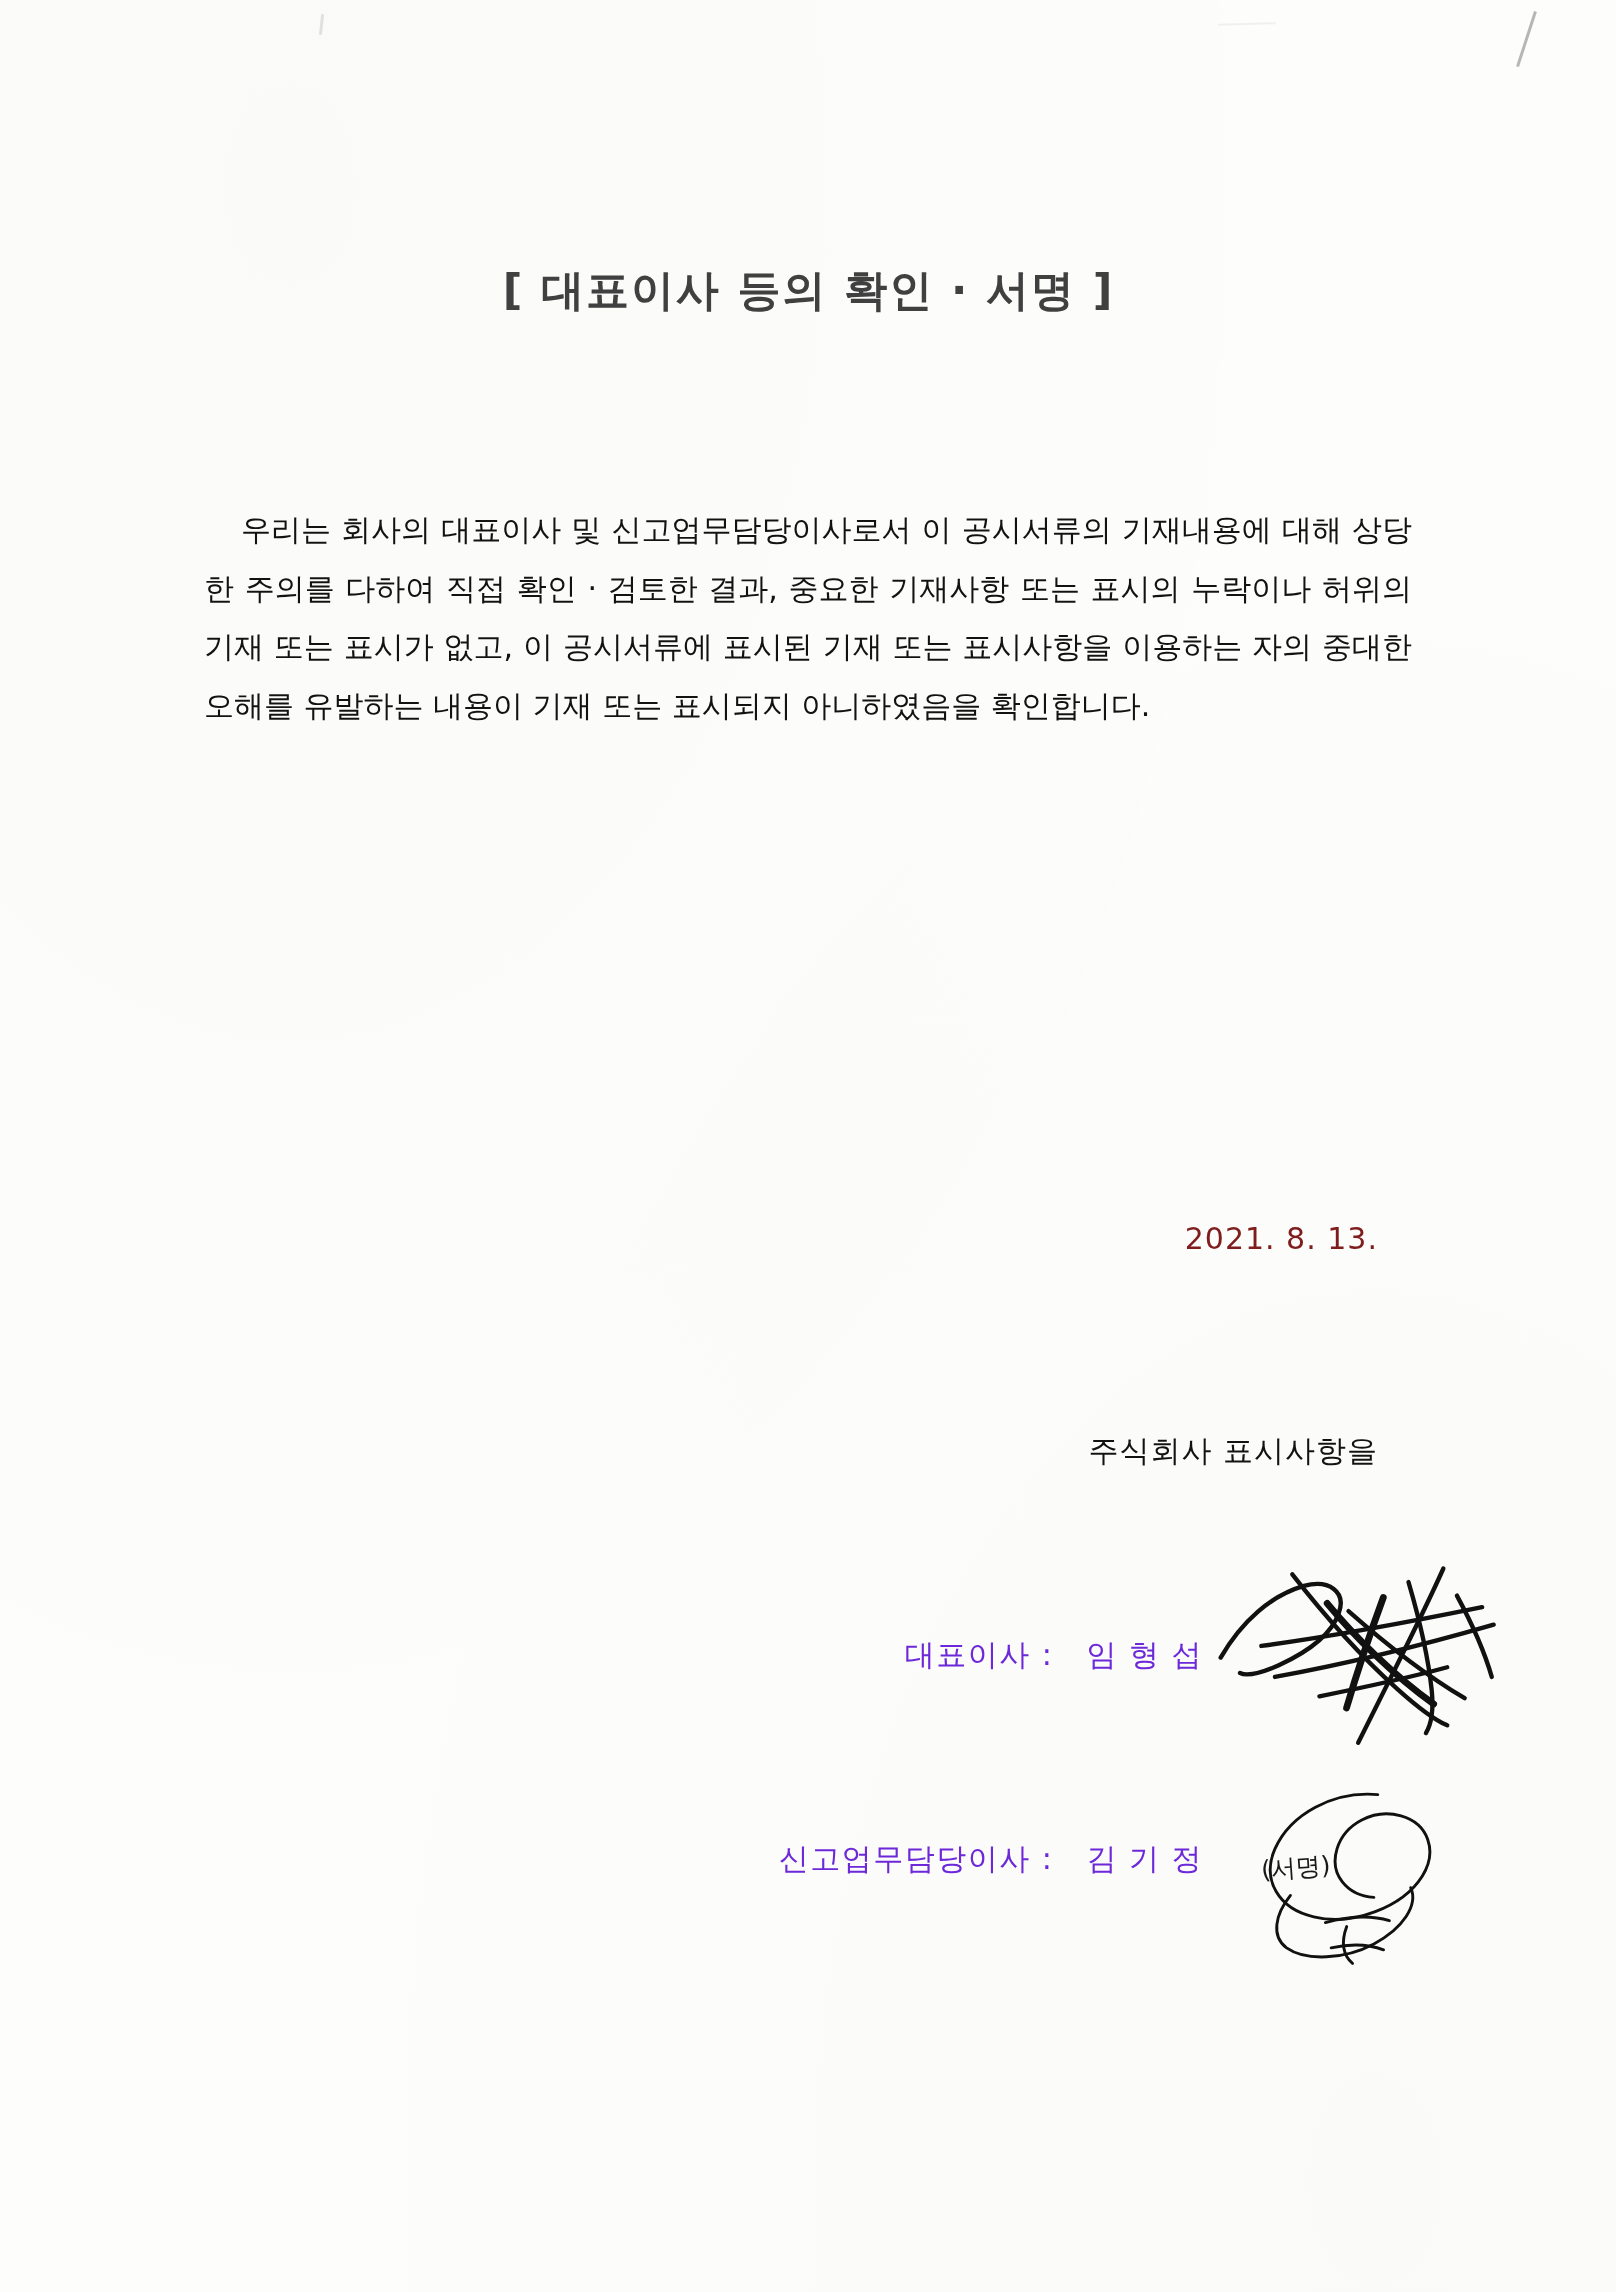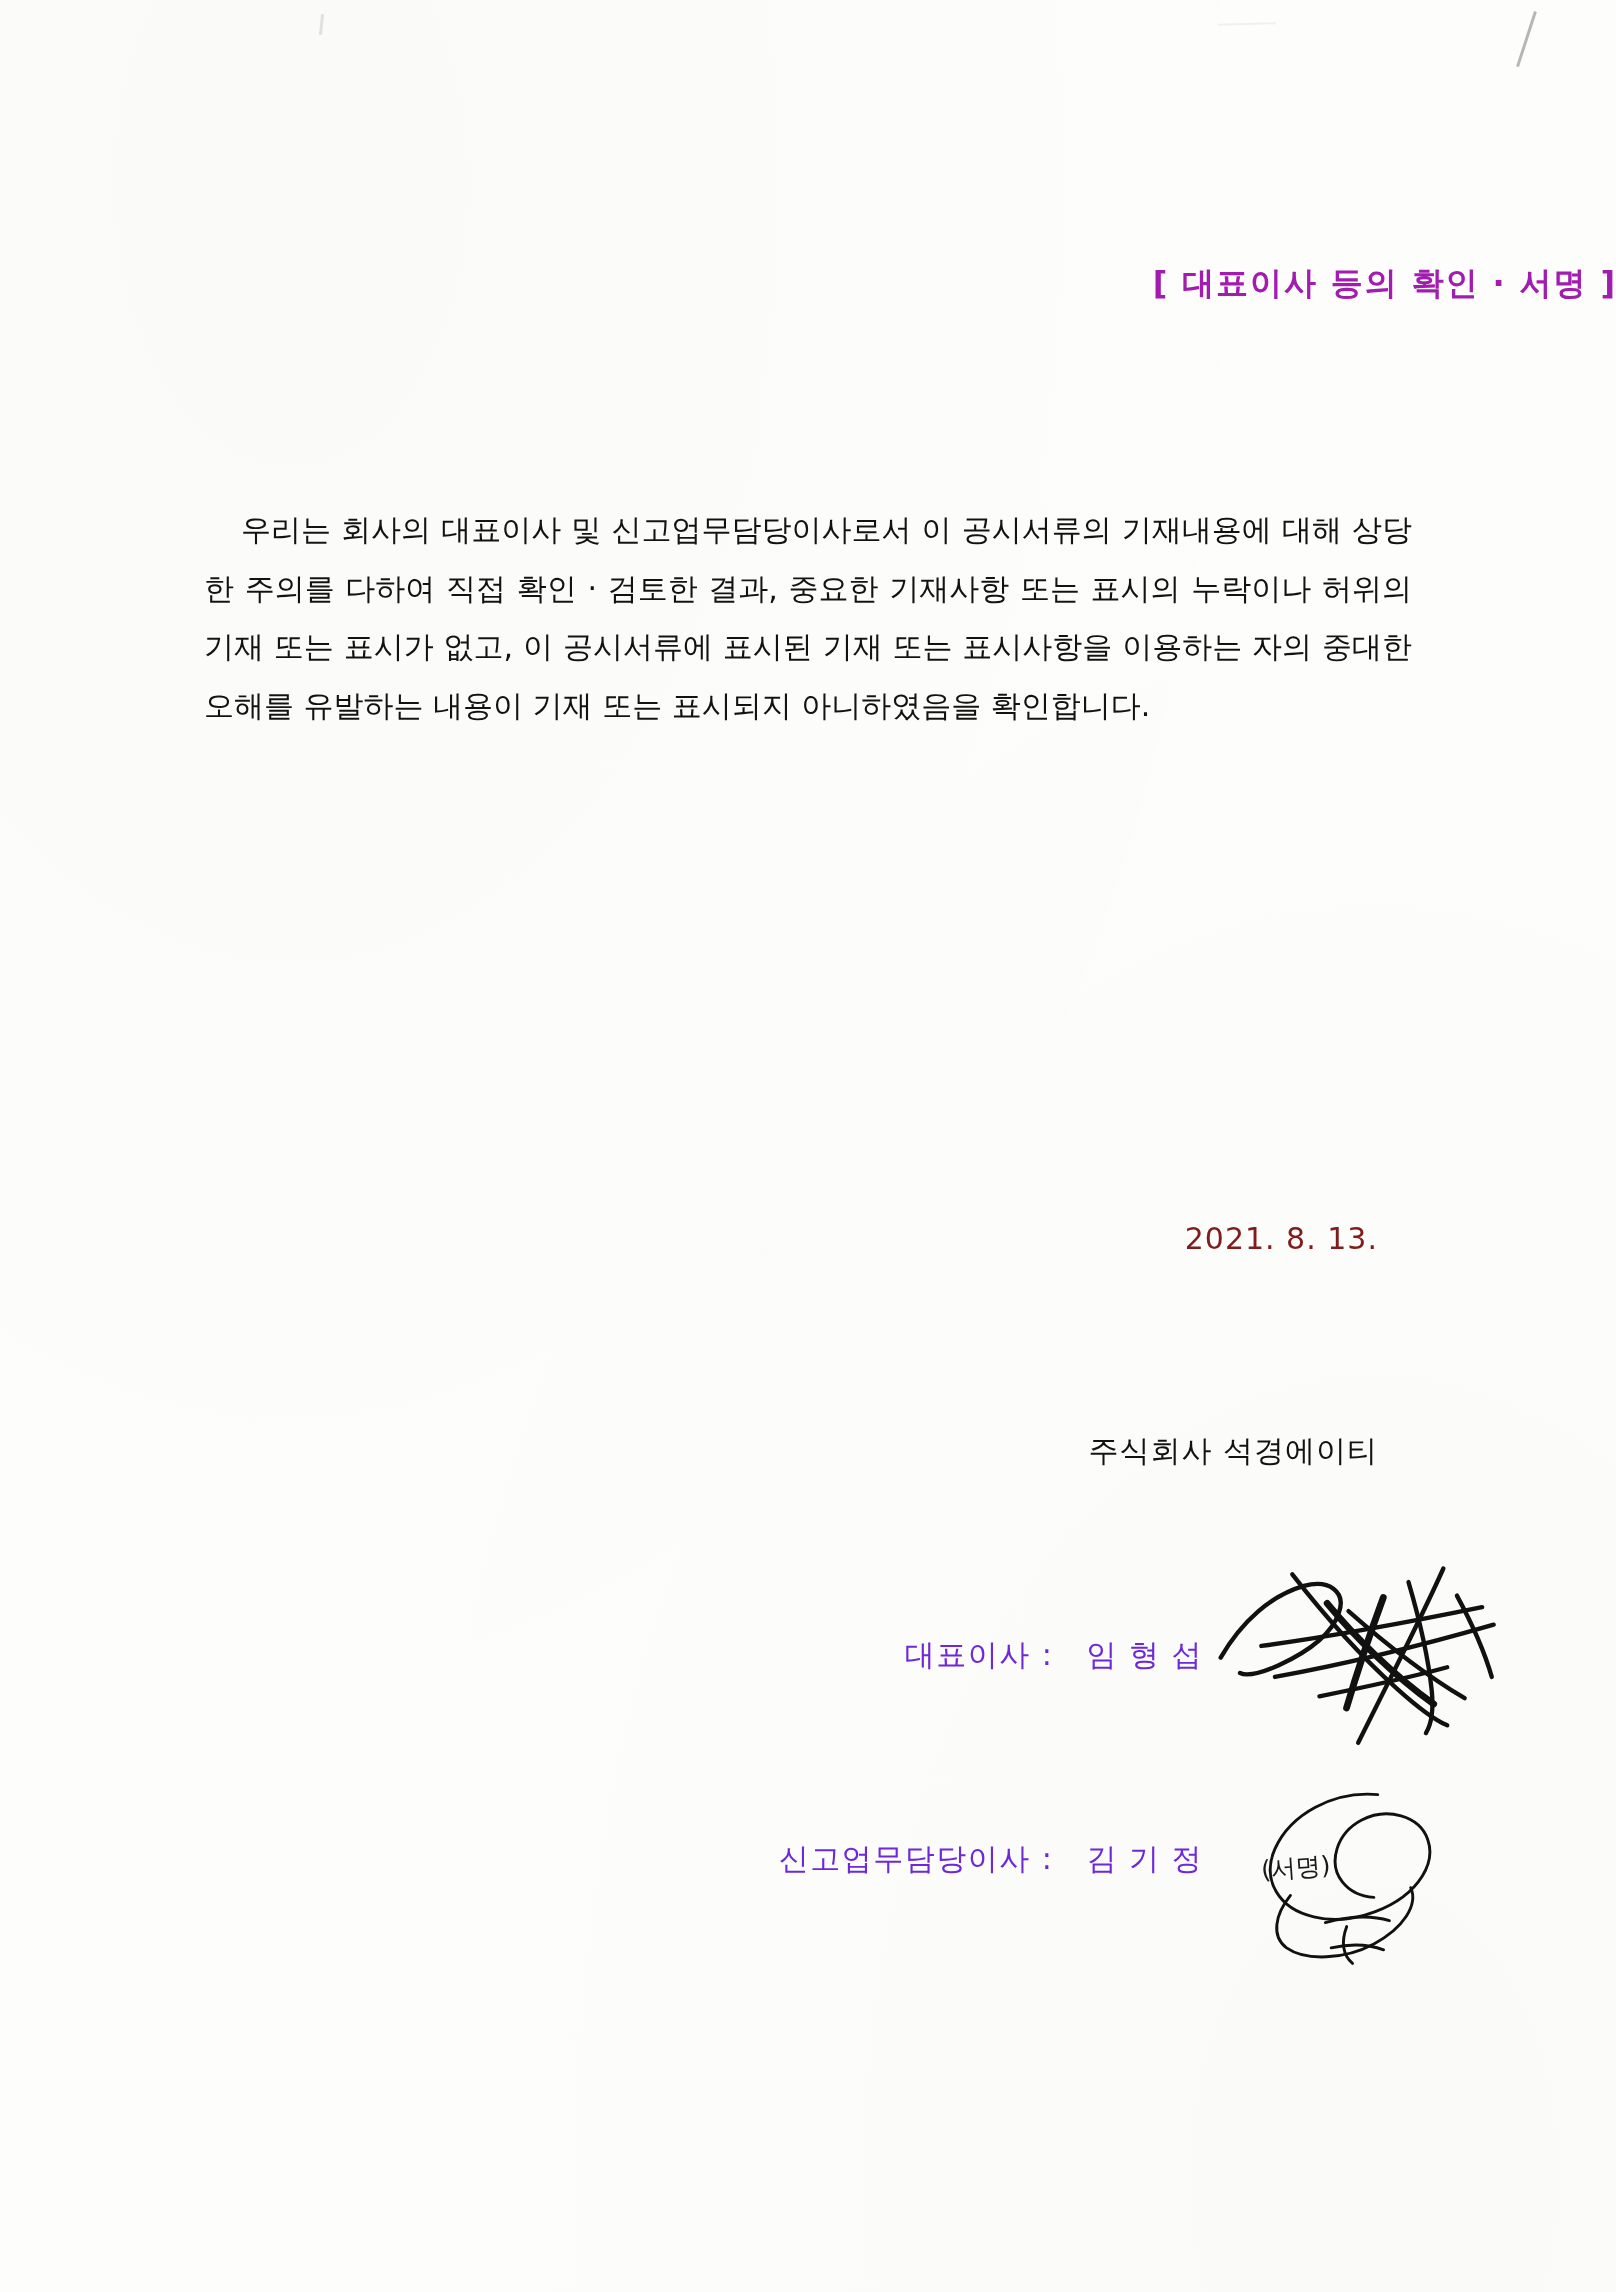--- a/index.html
+++ b/index.html
@@ -62,25 +62,25 @@
     top: 0;
     width: 1617px;
     height: 2292px;
   }
 
   .doc-title {
     position: absolute;
     left: 0;
     right: 0;
     top: 262px;
-    text-align: right;
-    font-size: 32px;
+    text-align: center;
+    font-size: 43px;
     font-weight: 700;
     letter-spacing: 1.9px;
-    color: #a21caf;
+    color: #404040;
   }
 
   .body-block {
     position: absolute;
     left: 204px;
     width: 1208px;
     font-size: 30px;
     line-height: 1.95;
     color: #121212;
     text-align: justify;
@@ -166,21 +166,21 @@
 
   <div class="content">
 
     <div class="doc-title">[ 대표이사 등의 확인 · 서명 ]</div>
 
     <div class="body-block para-1 para-indent">우리는 회사의 대표이사 및 신고업무담당이사로서 이 공시서류의 기재내용에 대해 상당한 주의를 다하여 직접 확인 · 검토한 결과, 중요한 기재사항 또는 표시의 누락이나 허위의 기재 또는 표시가 없고, 이 공시서류에 표시된 기재 또는 표시사항을 이용하는 자의 중대한 오해를 유발하는 내용이 기재 또는 표시되지 아니하였음을 확인합니다.</div>
 
 
     <div class="date-line">2021.  8.  13.</div>
 
-    <div class="company-line">주식회사 석경에이티</div>
+    <div class="company-line">주식회사 표시사항을</div>
 
     <div class="sig-row sig-ceo">
       <span>대표이사 :</span>
       <span>&nbsp;</span>
       <span>임 형 섭</span>
     </div>
 
     <svg class="signature-ceo" viewBox="0 0 330 220">
       <g fill="none" stroke="#111111" stroke-width="4.5" stroke-linecap="round" stroke-linejoin="round">
         <path d="M18,108 C40,70 70,44 104,34 C130,27 148,40 140,62 C132,86 104,104 78,116 C60,124 46,128 38,124"></path>

